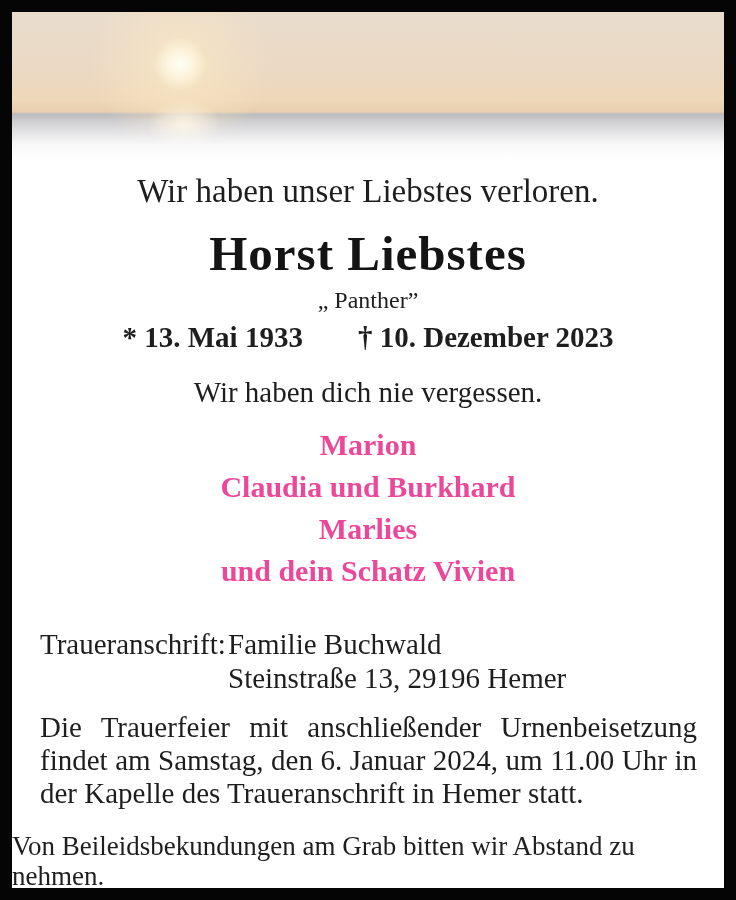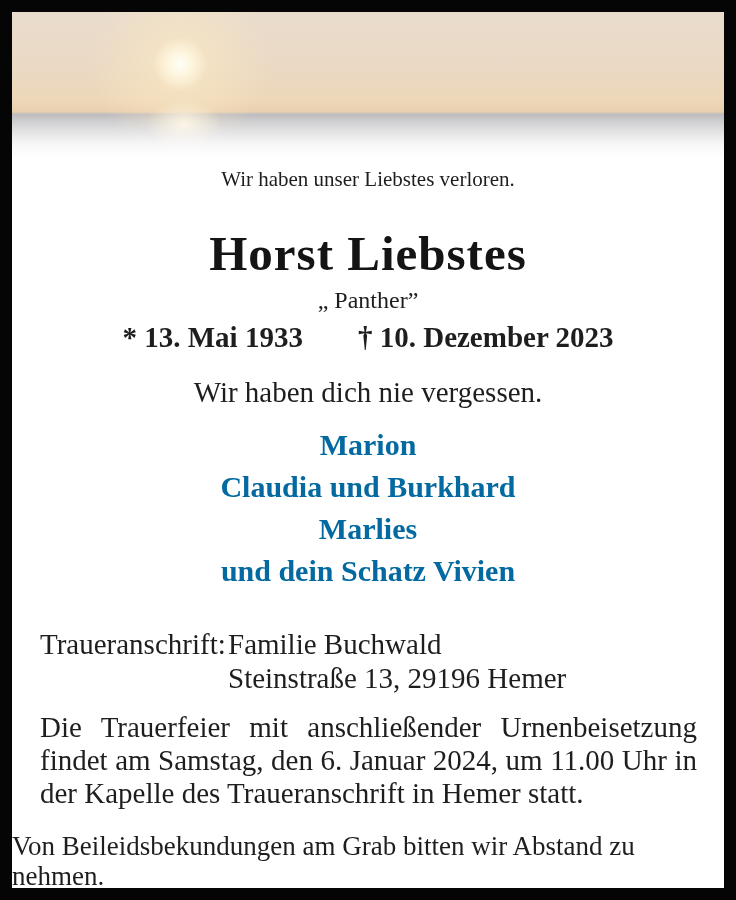--- a/index.html
+++ b/index.html
@@ -50,26 +50,26 @@
     text-align: center;
     padding-left: 78px;
   }
   
   .centerline {
     position: absolute;
     left: 12px;
     width: 712px;
     text-align: center;
   }
-  .intro      { top: 164px; font-size: 21px; line-height: 30px; }
+  .intro      { top: 176px; font-size: 33px; line-height: 30px; }
   .name       { top: 226px; font-size: 49px; line-height: 56px; font-weight: bold; color: #141414; letter-spacing: 1px; }
   .nickname   { top: 287px; font-size: 24px; line-height: 26px; }
   .dates      { top: 322px; font-size: 29px; line-height: 30px; display: flex; justify-content: center; gap: 55px; font-weight: bold; }
   .farewell   { top: 377px; font-size: 29px; line-height: 30px; }
-  .mourners   { top: 424px; font-size: 30px; line-height: 42px; font-weight: bold; color: #0369a1; }
+  .mourners   { top: 424px; font-size: 30px; line-height: 42px; font-weight: bold; color: #ec4899; }
   
   .address {
     position: absolute;
     left: 40px; top: 627px;
     width: 657px;
     display: grid;
     grid-template-columns: 188px 1fr;
     font-size: 29px;
     line-height: 34px;
   }

